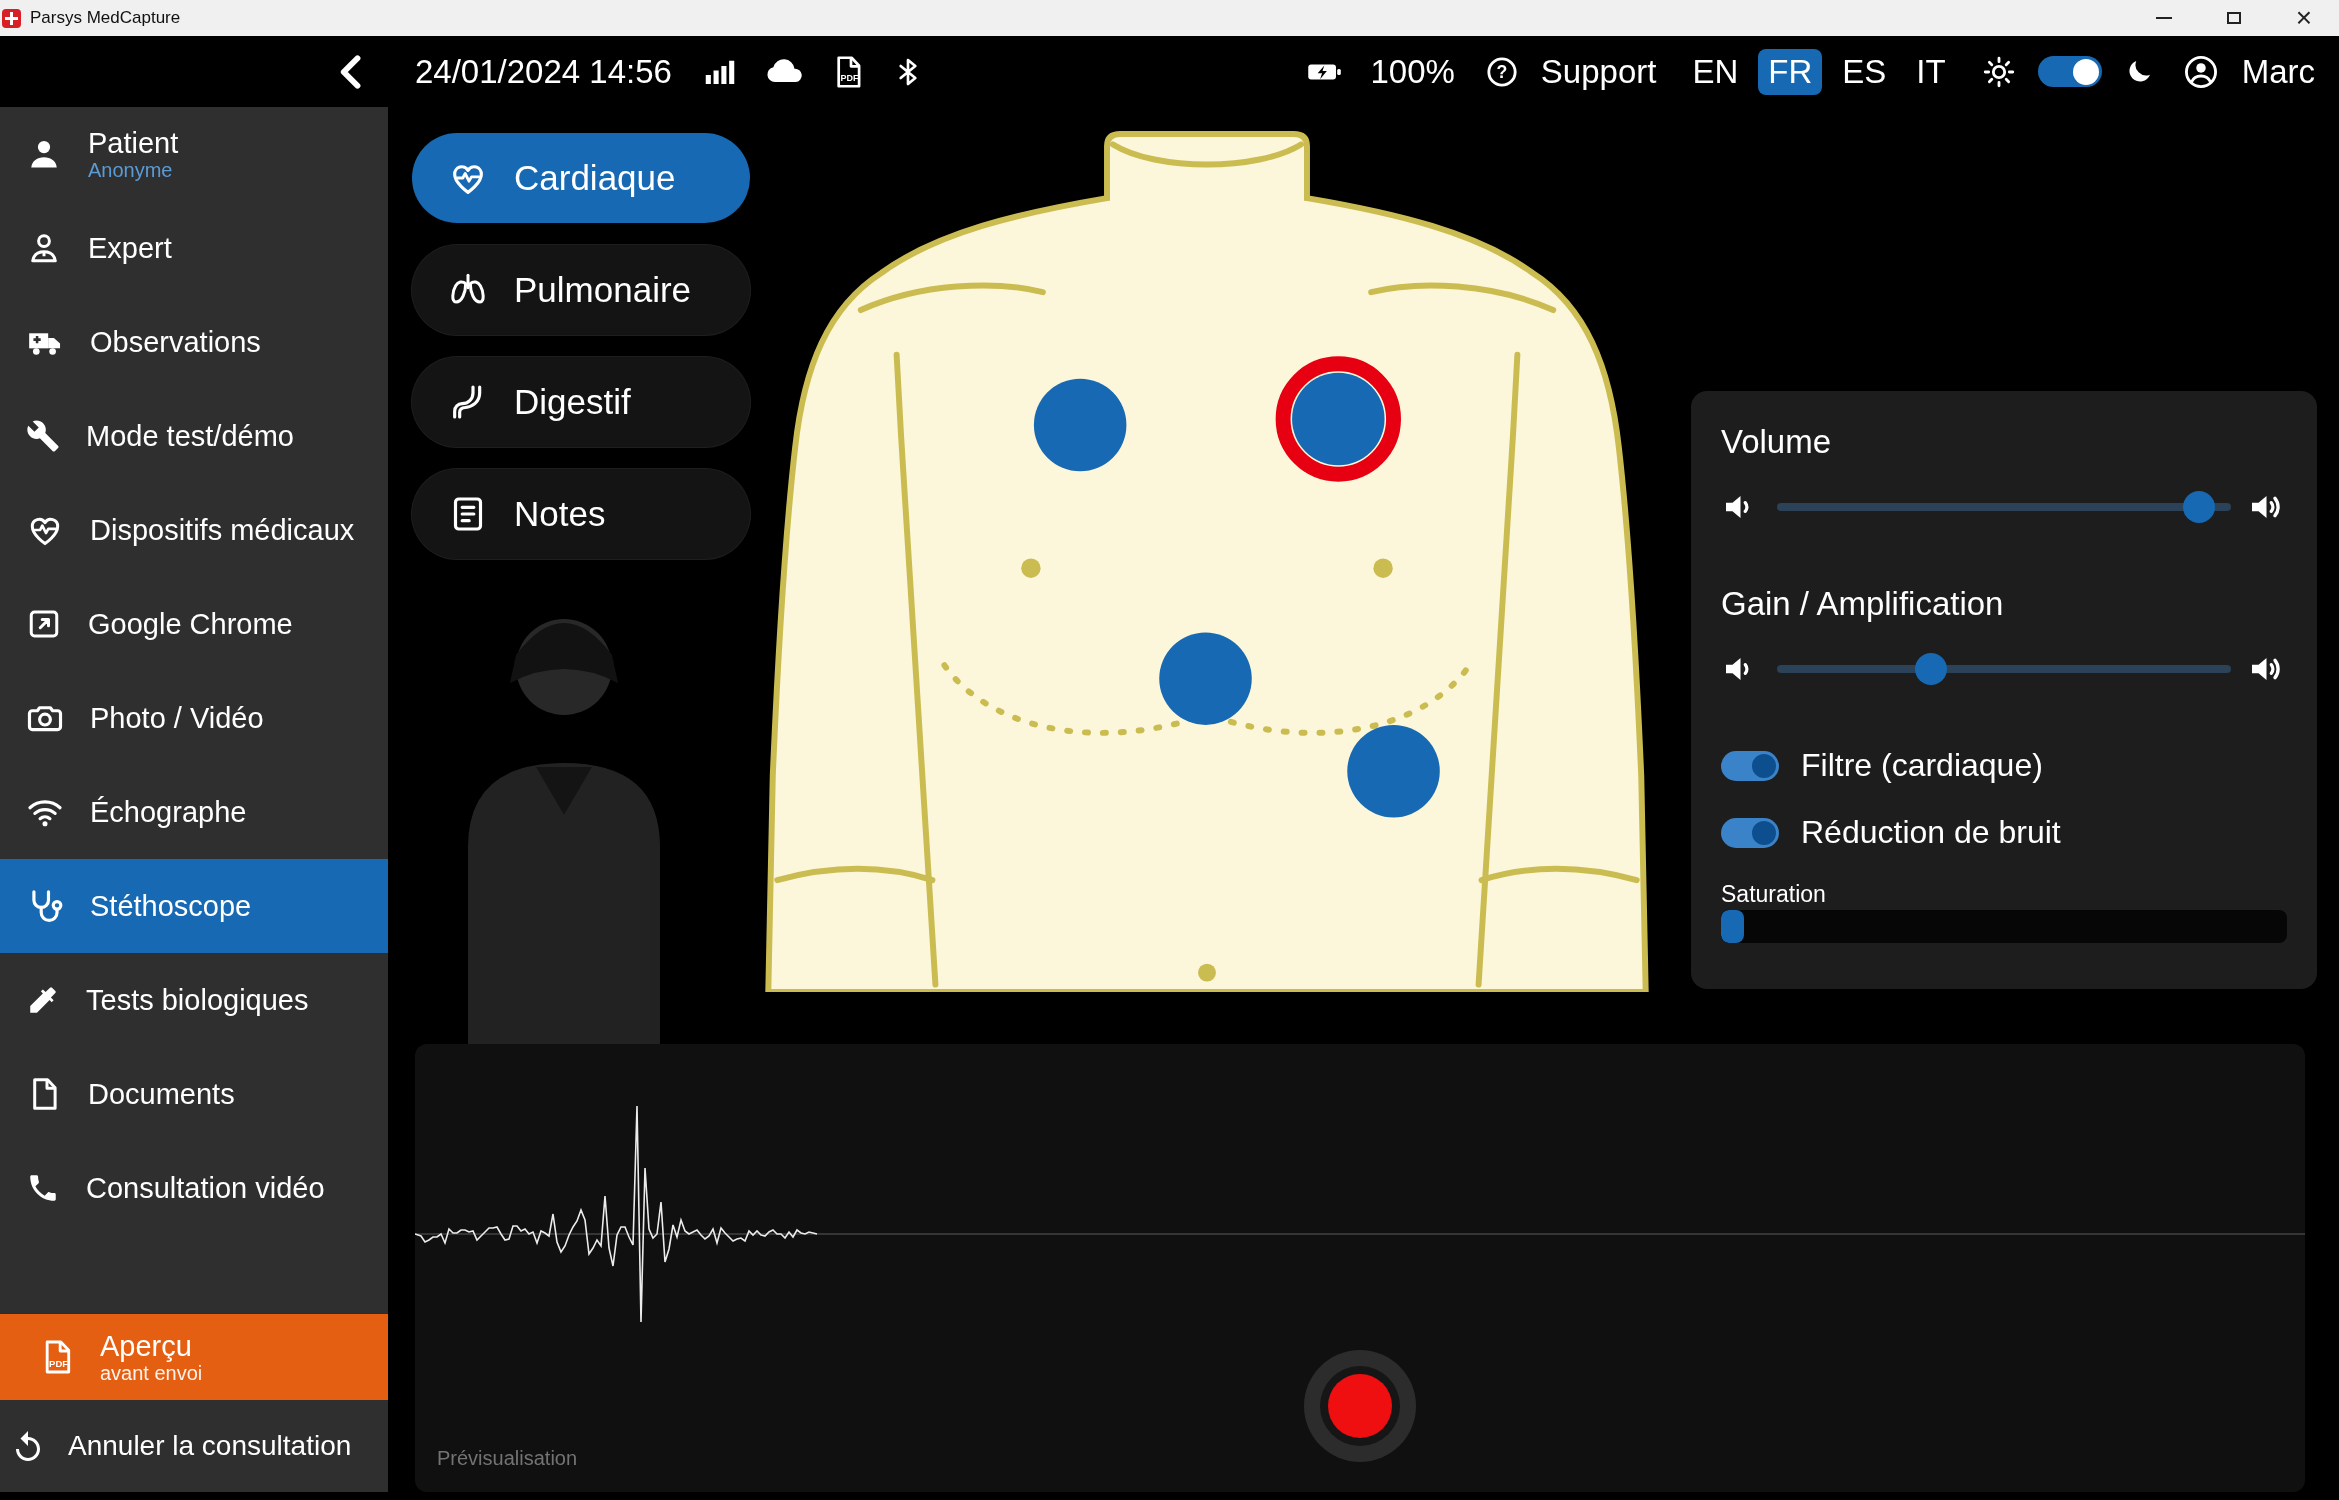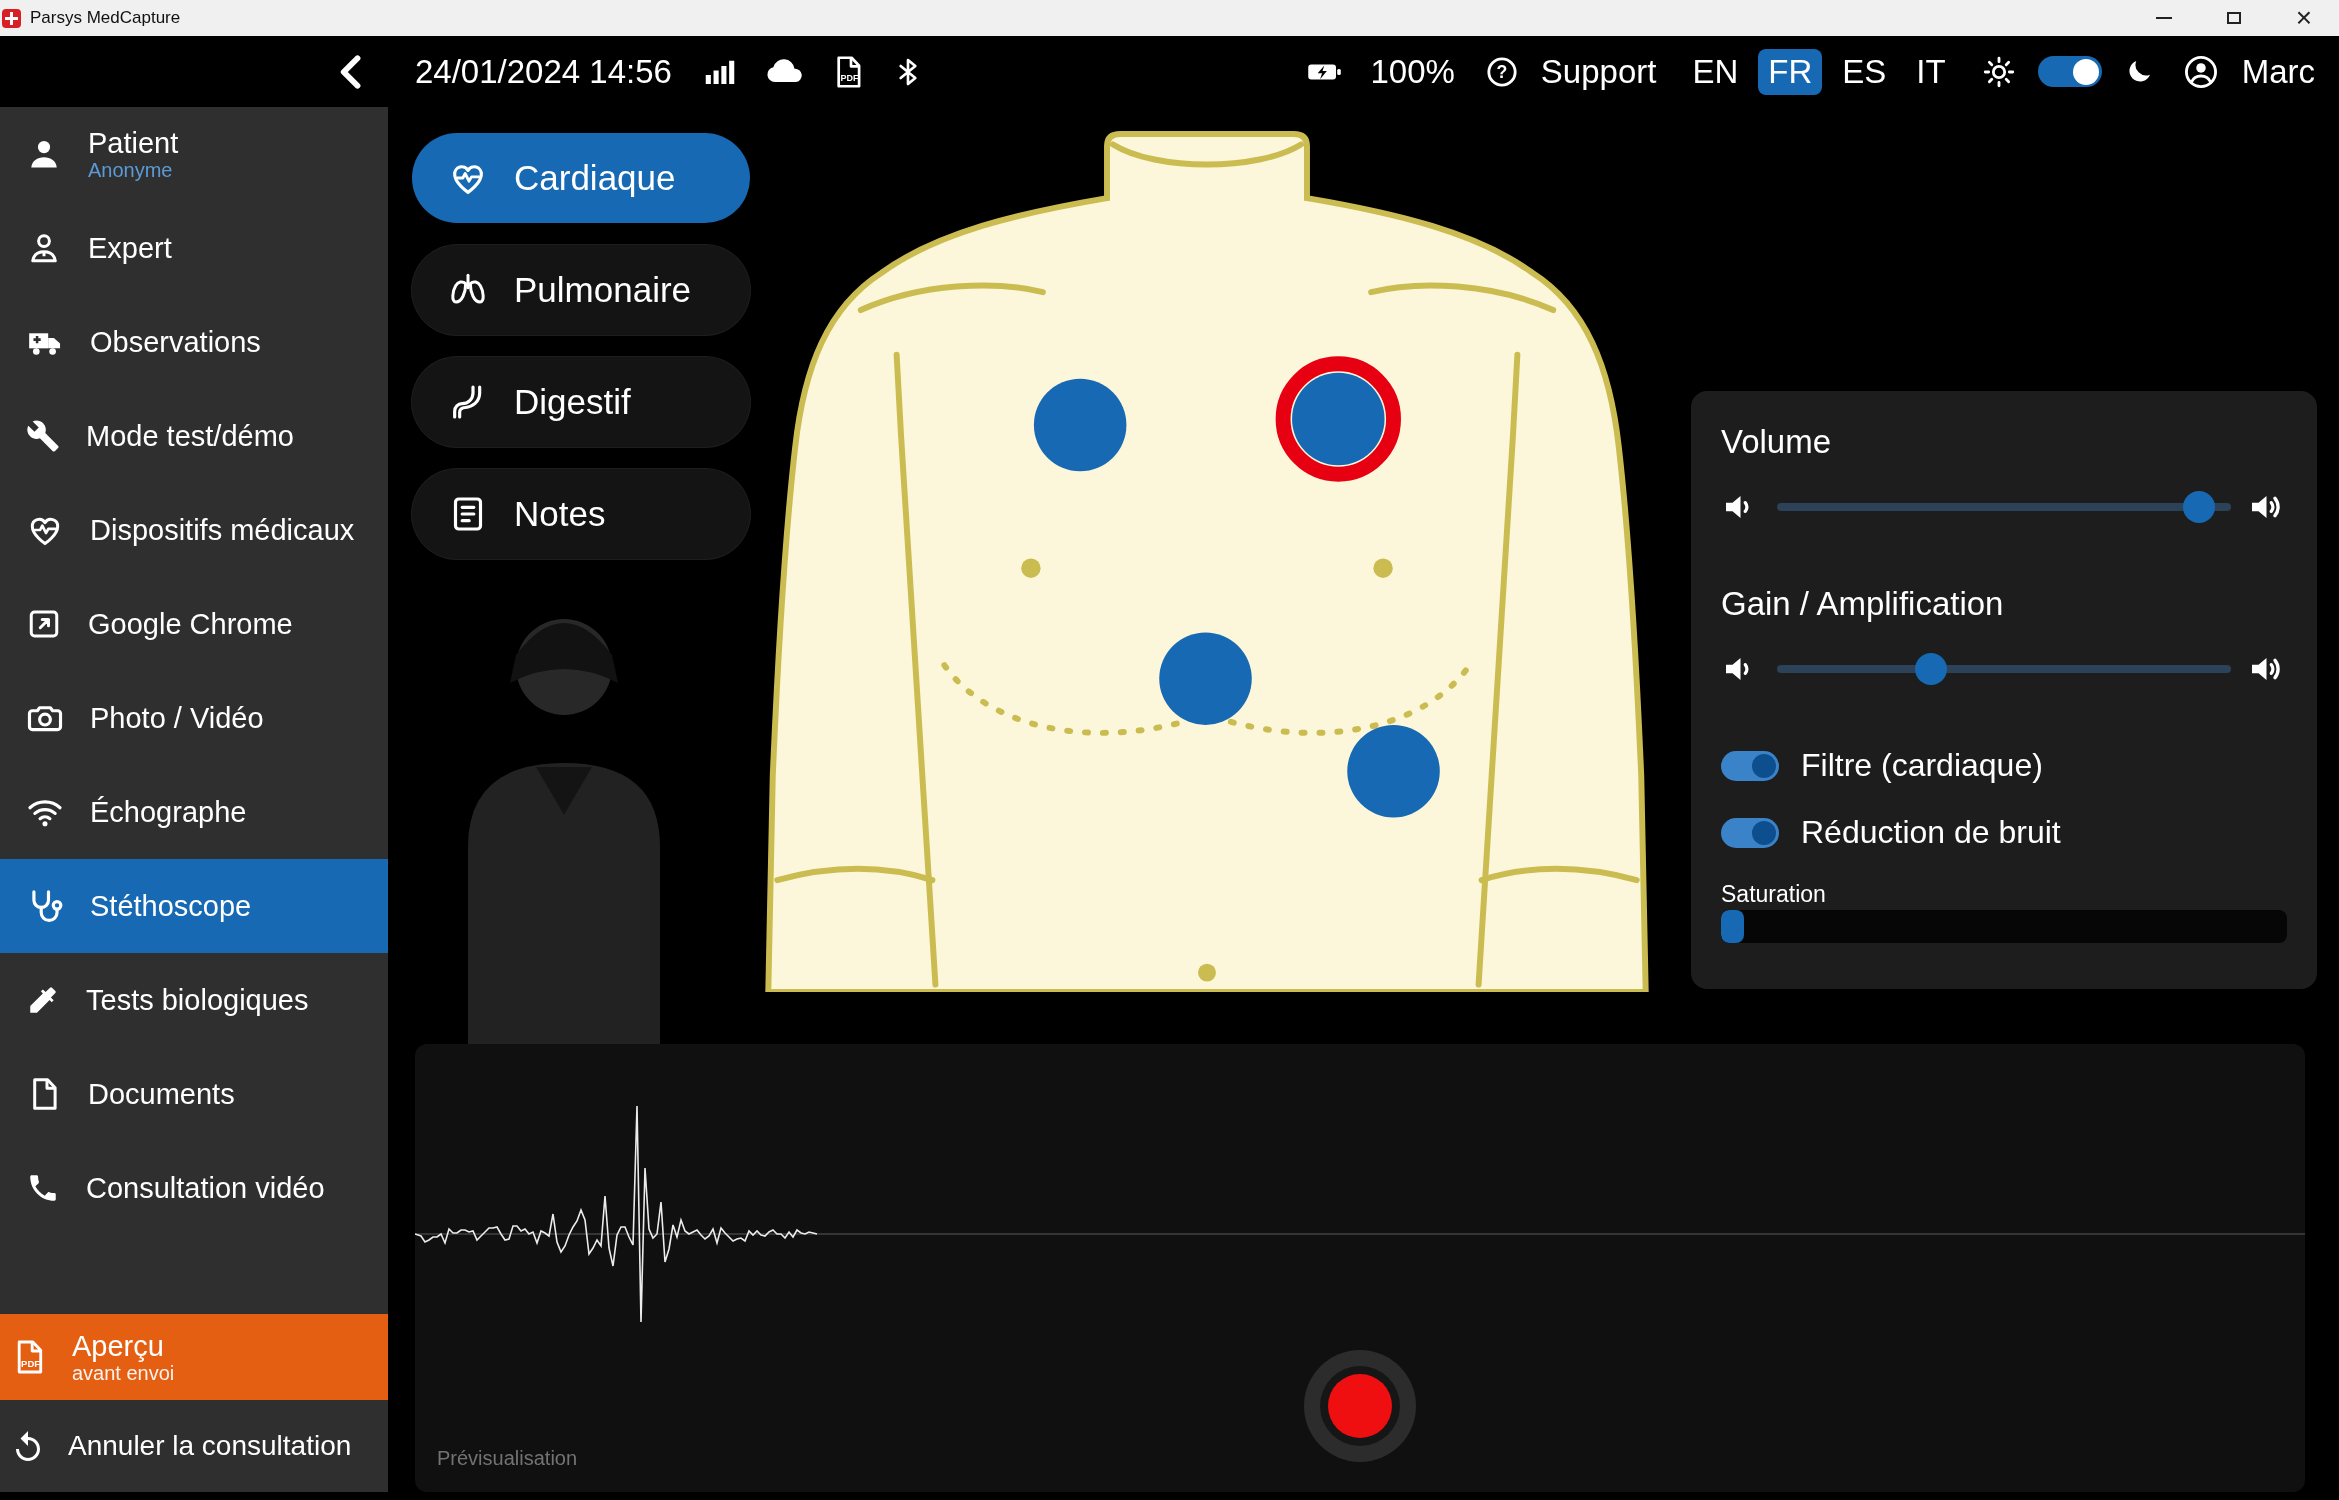--- a/index.html
+++ b/index.html
@@ -35,21 +35,21 @@
 
   
   .sidebar{position:absolute;left:0;top:107px;width:388px;bottom:8px;background:#2f2f2f;
     display:flex;flex-direction:column}
   .side-item{flex:0 0 94px;display:flex;align-items:center;gap:26px;padding:0 8px 0 26px;
     font-size:29px;cursor:pointer}
   .side-item.active{background:var(--blue)}
   .side-text{display:flex;flex-direction:column;line-height:1.12}
   .side-text small{font-size:20px;color:#5b9bd5;font-weight:400}
   .preview-btn{margin-top:auto;flex:0 0 86px;background:var(--orange);display:flex;align-items:center;
-    gap:24px;padding-left:10px;font-size:29px;cursor:pointer}
+    gap:24px;padding-left:38px;font-size:29px;cursor:pointer}
   .preview-text small{font-size:20px;color:rgba(255,255,255,.92)}
   .cancel-btn{flex:0 0 92px;display:flex;align-items:center;gap:22px;padding-left:10px;font-size:28px;cursor:pointer}
 
   
   .main{position:absolute;left:388px;top:107px;right:0;bottom:0}
   .bg-figure{position:absolute;left:52px;top:460px;opacity:.55;z-index:0}
   .tabs{position:absolute;left:24px;top:26px;display:flex;flex-direction:column;gap:22px;z-index:3}
   .tab{width:338px;height:90px;border-radius:45px;background:#141414;display:flex;align-items:center;
     gap:26px;padding-left:36px;font-size:35px;cursor:pointer;box-shadow:0 0 0 1px #1e1e1e}
   .tab.active{background:var(--blue);box-shadow:none}

